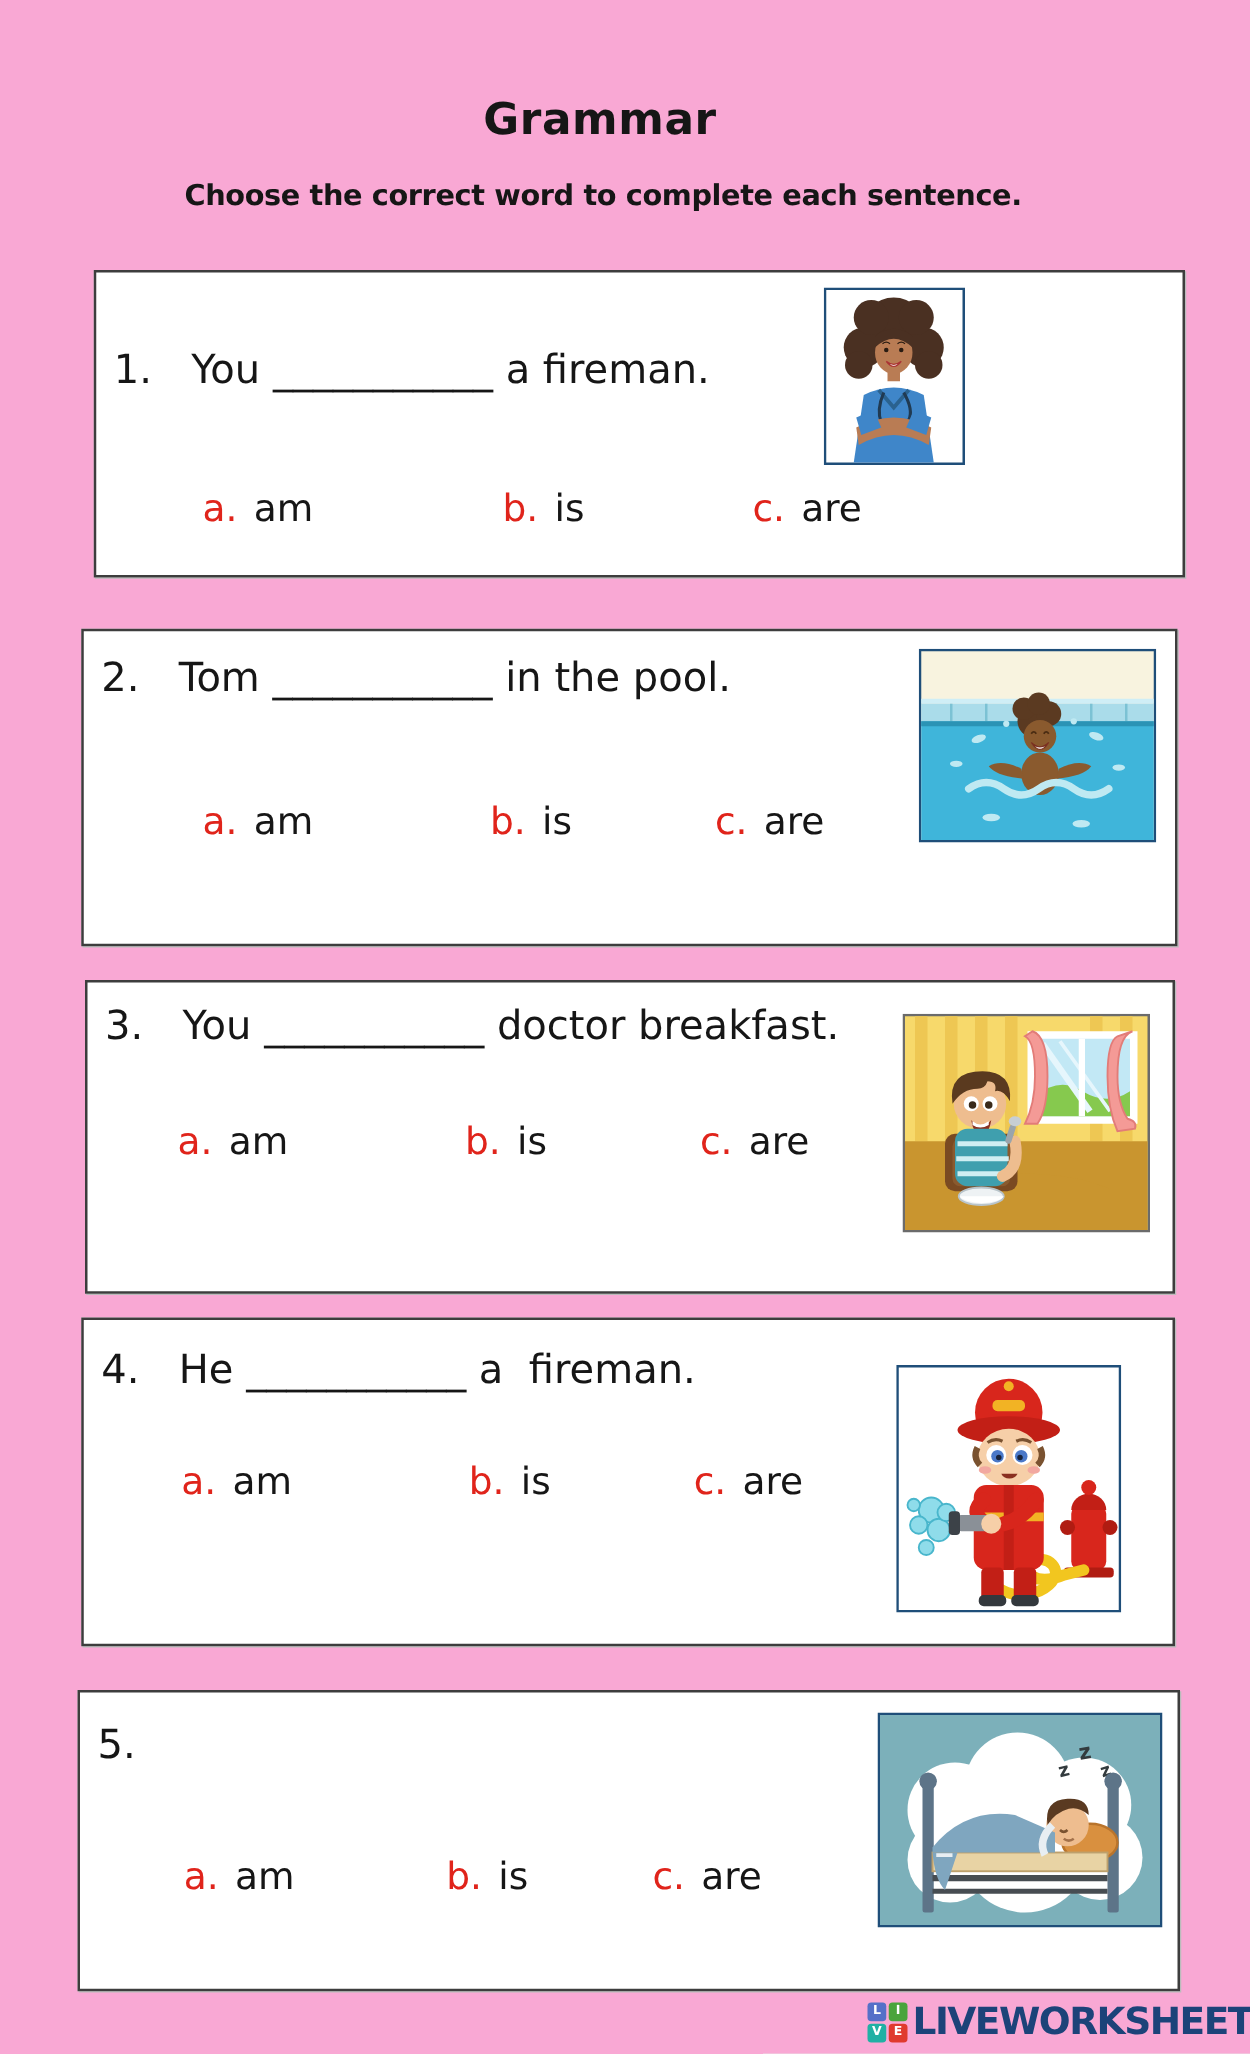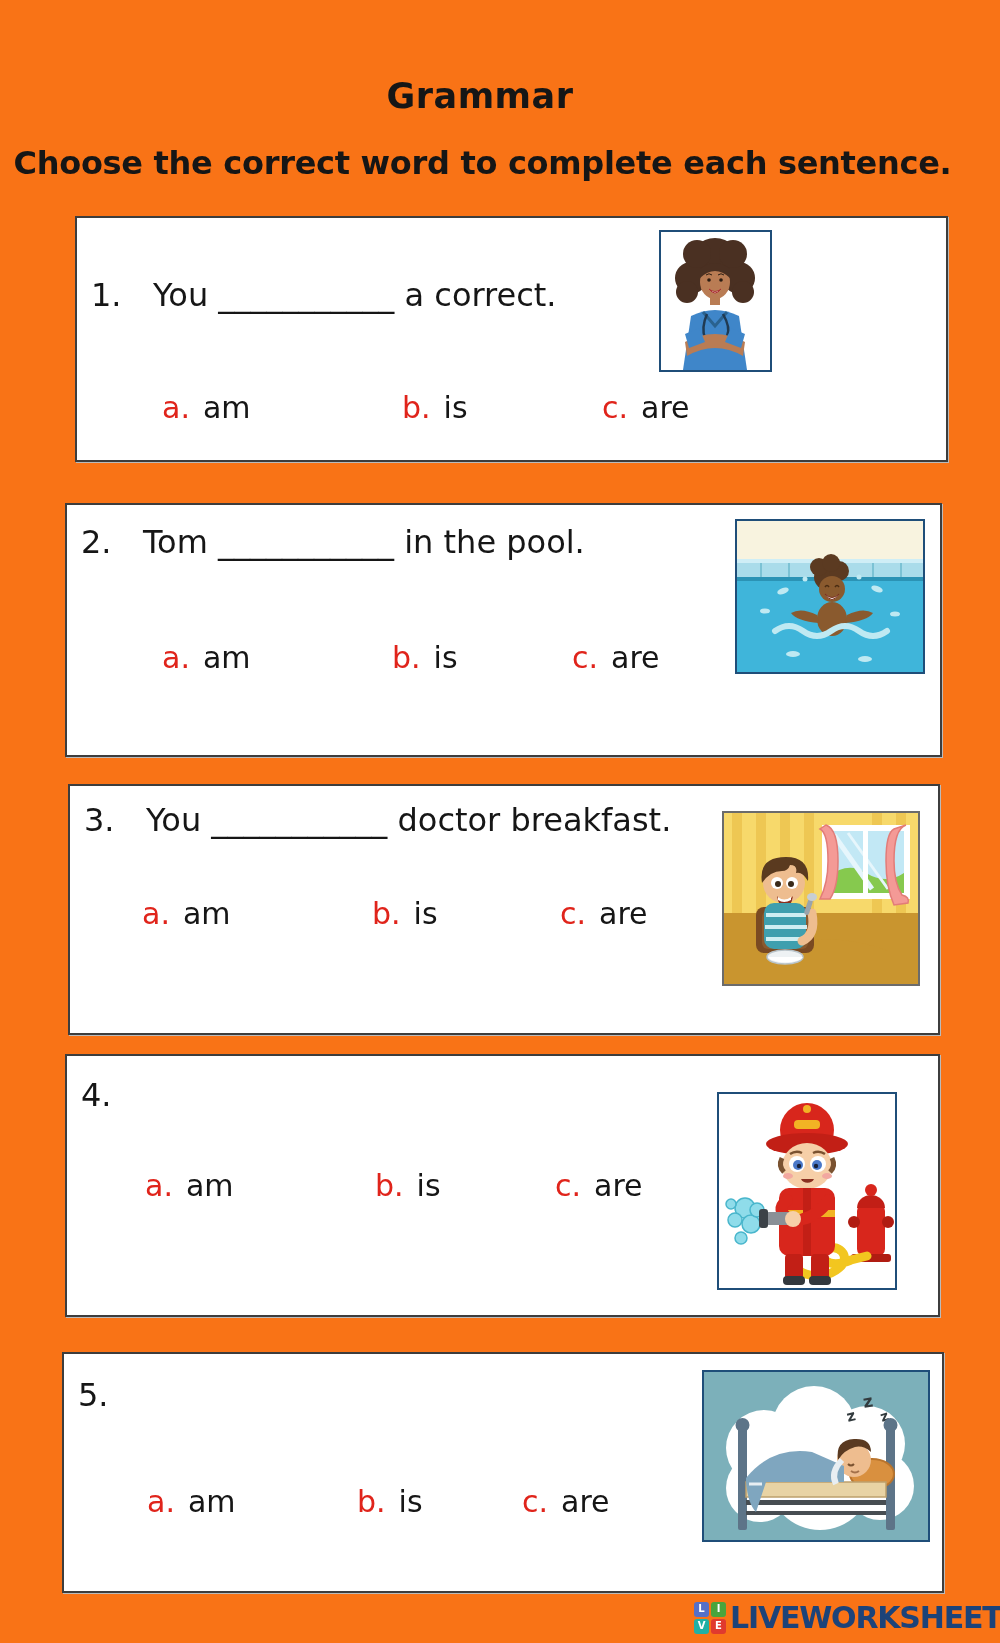--- a/index.html
+++ b/index.html
@@ -1,27 +1,27 @@
 <!DOCTYPE html>
 <html><head>
 <meta charset="utf-8">
 <style>
   html,body{margin:0;padding:0;background:#e9e9e9;}
   #page{
-    position:relative;width:1000px;height:1643px;background:#f97316;
+    position:relative;width:1000px;height:1643px;background:#f9a8d4;
     font-family:"DejaVu Sans",sans-serif;color:#161616;overflow:hidden;
     margin:0 auto;
   }
   .title{
     position:absolute;top:76px;left:0;width:960px;text-align:center;
     font-size:35px;font-weight:600;letter-spacing:.5px;
   }
   .instruction{
     position:absolute;top:144px;left:0;width:965px;text-align:center;
-    font-size:32px;font-weight:600;letter-spacing:-.3px;white-space:pre;
+    font-size:23px;font-weight:600;letter-spacing:-.3px;white-space:pre;
   }
   .qbox{position:absolute;border:2px solid #3d3d3d;background:#fff;box-shadow:1px 1px 0 #bbb;}
   #q1{left:75px;top:216px;width:869px;height:242px;}
   #q2{left:65px;top:503px;width:873px;height:250px;}
   #q3{left:68px;top:784px;width:868px;height:247px;}
   #q4{left:65px;top:1054px;width:871px;height:259px;}
   #q5{left:62px;top:1352px;width:878px;height:237px;}
 
   .qline{position:absolute;left:14px;display:flex;white-space:pre;font-size:32px;}
   #q1 .qline{top:58px;} #q2 .qline{top:18px;} #q3 .qline{top:15px;}
@@ -56,21 +56,21 @@
 <body>
 
 <div id="page">
 
   <div class="title">Grammar</div>
   <div class="instruction">Choose the correct word to complete each sentence.</div>
 
   <section class="qbox" id="q1">
     <div class="qline">
       <span class="qnum">1.</span>
-      <span class="qtext">You ___________ a correct.</span>
+      <span class="qtext">You ___________ a fireman.</span>
     </div>
     <div class="opts">
       <span class="opt o1">
           <span class="oletter">a.</span>
           <span class="oword">am</span>
         </span>
       <span class="opt o2">
           <span class="oletter">b.</span>
           <span class="oword">is</span>
         </span>
@@ -228,20 +228,21 @@
       <rect x="84" y="88" width="5" height="16" rx="2.5" fill="#9aa4ac" transform="rotate(18 86 96)"></rect>
       <ellipse cx="90" cy="86" rx="5" ry="4" fill="#c7ced4"></ellipse>
       <ellipse cx="63" cy="146" rx="18" ry="7" fill="#eef2f4" stroke="#b9c4ca" stroke-width="1.5"></ellipse>
       <path d="M46,146 a18,7 0 0 0 35,0 Z" fill="#ffffff"></path>
     </svg>
   </section>
 
   <section class="qbox" id="q4">
     <div class="qline">
       <span class="qnum">4.</span>
+      <span class="qtext">He ___________ a  fireman.</span>
     </div>
     <div class="opts">
       <span class="opt o1">
           <span class="oletter">a.</span>
           <span class="oword">am</span>
         </span>
       <span class="opt o2">
           <span class="oletter">b.</span>
           <span class="oword">is</span>
         </span>

